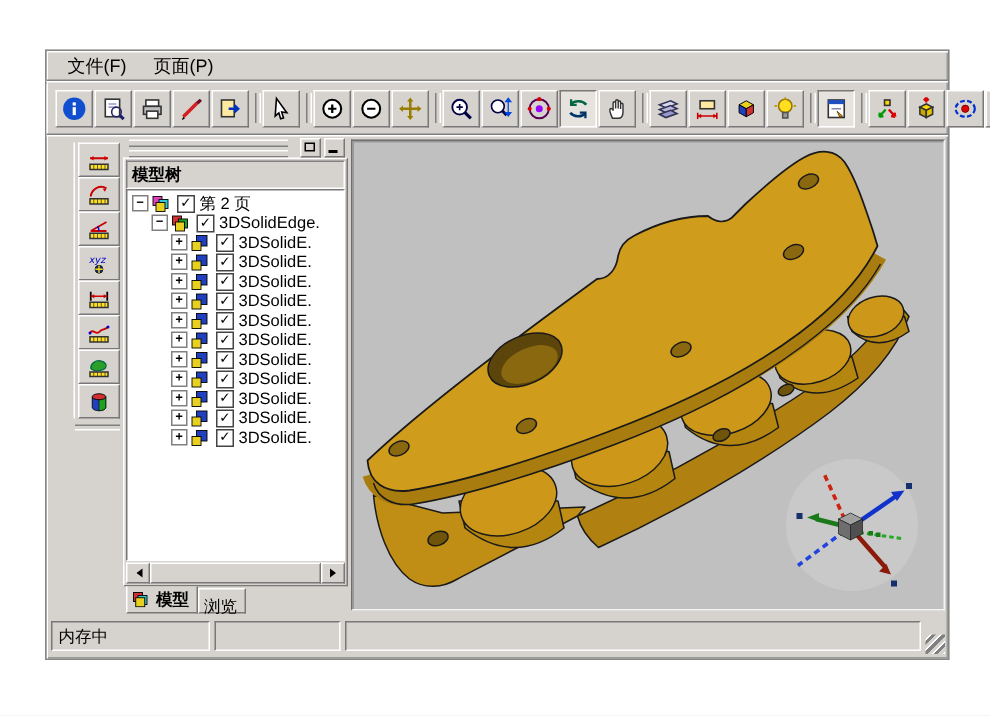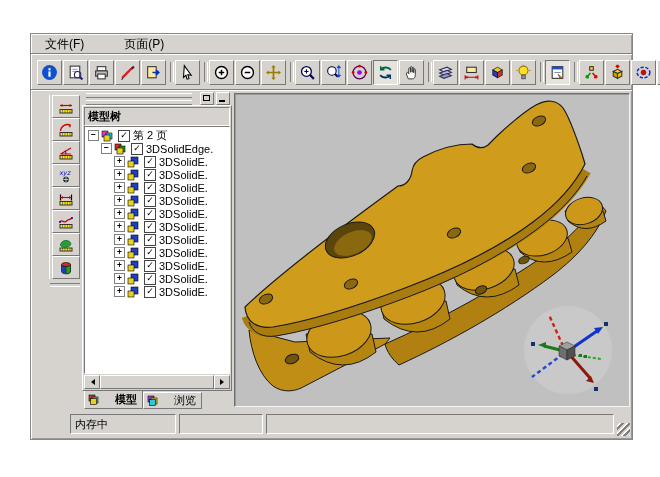--- a/index.html
+++ b/index.html
@@ -3,21 +3,21 @@
 <meta charset="utf-8">
 <style>
   html,body{margin:0;padding:0;background:#fff;}
   body{width:660px;height:477px;position:relative;overflow:hidden;
        font-family:"Liberation Sans","DejaVu Sans",sans-serif;}
   .window{position:absolute;left:30px;top:33px;width:601px;height:405px;
           background:#d6d3ce;border:1px solid #868686;
           box-shadow:inset 1px 1px 0 #fff, inset -1px -1px 0 #9a9a9a;
           display:flex;flex-direction:column;}
   
-  .menubar{height:20px;display:flex;align-items:center;gap:32px;padding-left:10px;
+  .menubar{height:20px;display:flex;align-items:center;gap:10px;padding-left:10px;
            border-bottom:1px solid #fff;box-shadow:0 -1px 0 #808080 inset;font-size:12px;color:#000;}
   .menu-item{padding:2px 4px;cursor:default;}
   
   .toolbar{height:30px;display:flex;align-items:center;padding:2px 4px 2px 6px;gap:1px;
            border-bottom:1px solid #808080;box-shadow:0 1px 0 #fff;}
   .tbtn{width:23px;height:23px;background:#d6d3ce;border:1px solid;
         border-color:#fff #787878 #787878 #fff;display:flex;align-items:center;justify-content:center;flex:none;}
   .tbtn.pressed{border-color:#787878 #fff #fff #787878;background:#e6e3de;}
   .tsep{width:7px;height:22px;flex:none;position:relative;}
   .tsep::after{content:"";position:absolute;left:3px;top:1px;bottom:1px;width:2px;
@@ -53,35 +53,35 @@
   .cb{width:10px;height:10px;flex:none;border:1px solid #444;background:#fff;
       font-size:9px;line-height:8px;text-align:center;margin:0 3px 0 3px;color:#000;}
   .tlabel{font-size:11px;color:#000;}
   .hscroll{height:14px;display:flex;align-items:stretch;border-top:1px solid #d6d3ce;background:#d6d3ce;}
   .sarrow{width:14px;flex:none;background:#d6d3ce;border:1px solid;border-color:#fff #787878 #787878 #fff;
           display:flex;align-items:center;justify-content:center;}
   .tri-l{width:0;height:0;border:3px solid transparent;border-right:4px solid #000;margin-right:2px;}
   .tri-r{width:0;height:0;border:3px solid transparent;border-left:4px solid #000;margin-left:2px;}
   .sthumb{flex:1;background:#d6d3ce;border:1px solid;border-color:#fff #787878 #787878 #fff;}
   .tabs{height:18px;display:flex;align-items:flex-start;padding-left:2px;background:#d6d3ce;}
-  .tab{display:flex;align-items:center;gap:14px;font-size:11px;padding:1px 5px 2px 3px;
+  .tab{display:flex;align-items:center;gap:3px;font-size:11px;padding:1px 5px 2px 3px;
        border:1px solid;border-color:#d6d3ce #787878 #787878 #fff;background:#d6d3ce;height:14px;}
   .tab.active{border-top:none;border-color:#d6d3ce #787878 #787878 #fff;font-weight:bold;}
-  .tab.inactive{height:12px;margin-top:1px;border-color:#fff #787878 #787878 #fff;}
+  .tab.inactive{height:12px;margin-top:1px;border-color:#fff #787878 #787878 #fff;flex-direction:column;}
   
   .viewport{flex:1;position:relative;background:#c0c0c0;margin:1px 2px 2px 0;
             border:1px solid #6e6e6e;border-right-color:#f4f4f4;border-bottom-color:#f4f4f4;
             box-shadow:inset 1px 1px 0 #9a9a9a;overflow:hidden;}
   .viewport svg.scene{position:absolute;left:0;top:0;}
   .orient{position:absolute;right:6px;bottom:4px;}
   
   .statusbar{height:24px;display:flex;align-items:center;gap:3px;padding:3px 2px 3px 3px;}
   .scell{height:16px;border:1px solid;border-color:#787878 #fff #fff #787878;background:#d6d3ce;
          font-size:11px;padding:1px 4px;display:flex;align-items:center;}
-  .c1{width:96px;flex:none;margin-left:36px;}
+  .c1{width:96px;flex:none;}
   .c2{width:74px;flex:none;}
   .c3{width:94px;flex:none;}
   .c4{flex:1;}
   .gripcorner{width:13px;height:13px;flex:none;align-self:flex-end;
     background:repeating-linear-gradient(135deg,#d6d3ce 0 2px,#fff 2px 3px,#808080 3px 5px);}
 </style>
 </head>
 <body>
 
 <div class="window">

